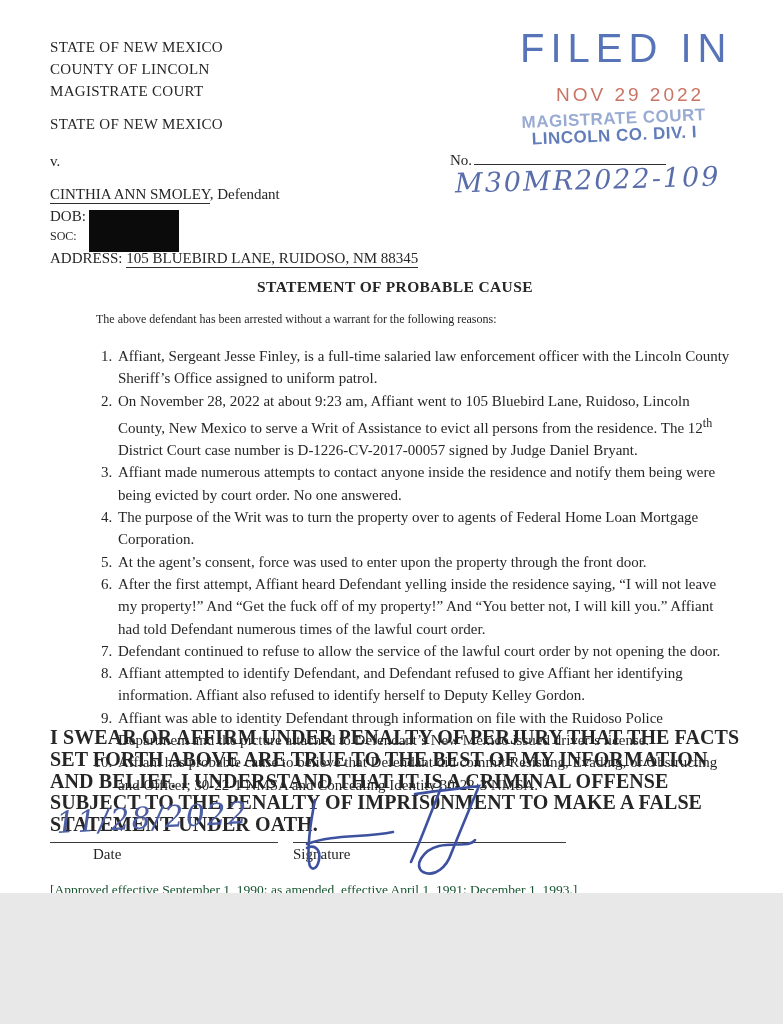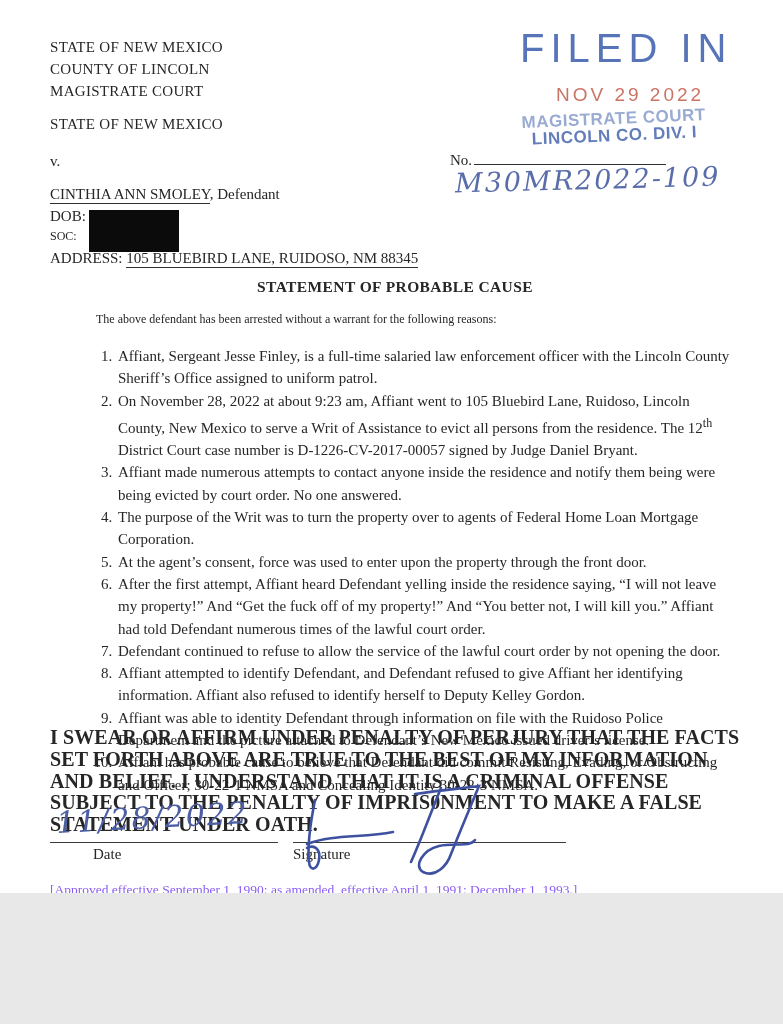--- a/index.html
+++ b/index.html
@@ -82,21 +82,21 @@
   .date-label { left: 50px; top: 846px; font-size: 15px; margin-left: 43px; }
   .sig-label  { left: 293px; top: 846px; font-size: 15px; }
   .date-hand {
     left: 56px; top: 800px;
     font-family: "DejaVu Serif", serif; font-style: italic;
     font-size: 30px; letter-spacing: 2px; color: #4c5fa5;
     transform: rotate(-3deg);
   }
   .sig-svg { left: 293px; top: 782px; }
 
-  .footer-note { left: 50px; top: 882px; font-size: 13.5px; color: #8b5cf6; }
+  .footer-note { left: 50px; top: 882px; font-size: 13.5px; color: #14532d; }
 </style>
 </head>
 <body>
 
 <div class="page">
 
   <div class="abs court-header">
     <div>STATE OF NEW MEXICO</div>
     <div>COUNTY OF LINCOLN</div>
     <div>MAGISTRATE COURT</div>

